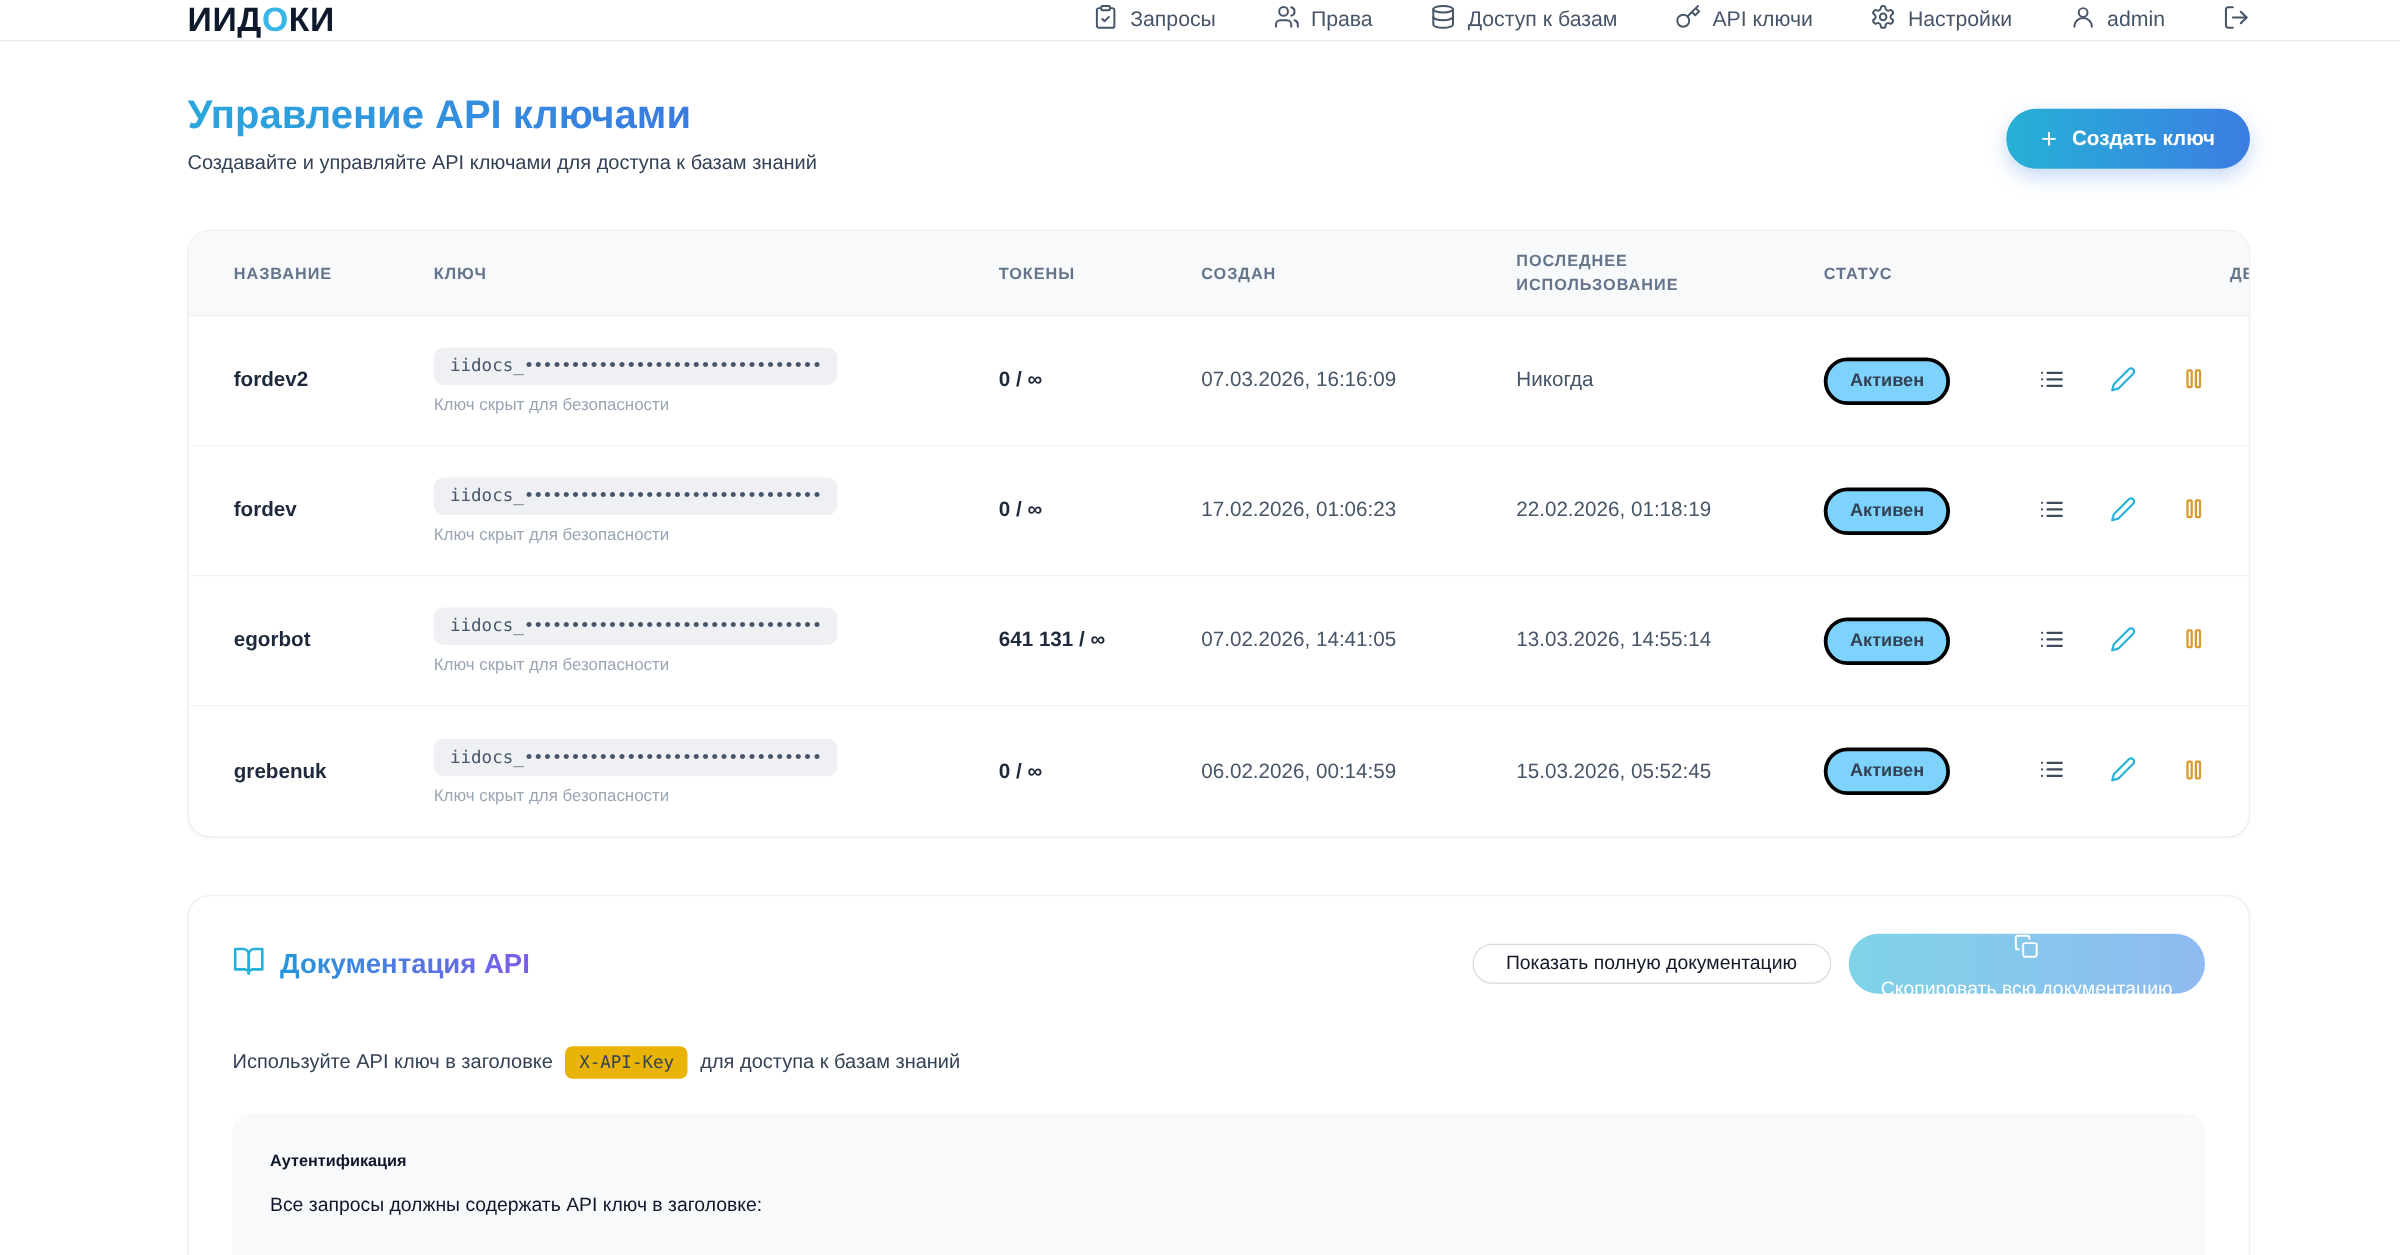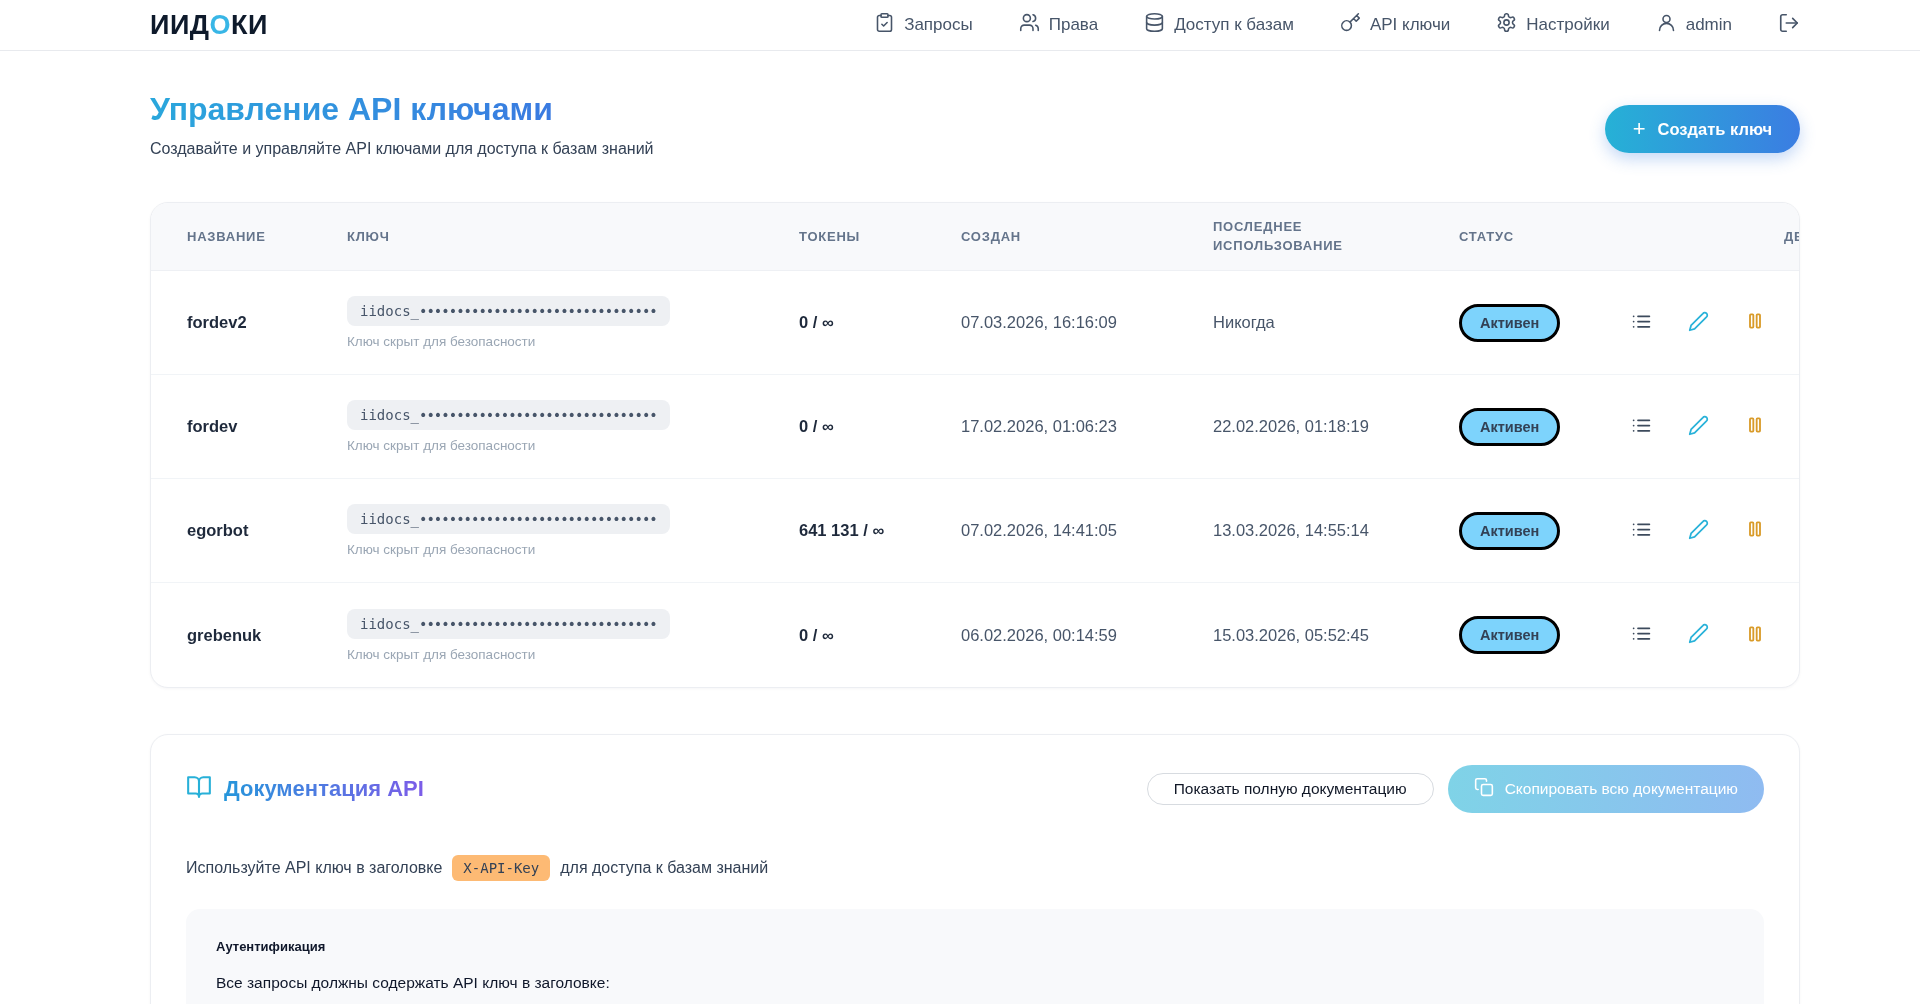--- a/index.html
+++ b/index.html
@@ -1,20 +1,20 @@
 <!DOCTYPE html>
 <html lang="ru"><head>
 <meta charset="utf-8">
 <style>
   * { margin:0; padding:0; box-sizing:border-box; }
   html,body { width:1920px; height:1004px; overflow:hidden; background:#ffffff;
               font-family:"Liberation Sans", sans-serif; color:#1e293b; }
 
   
-  .navbar { height:51px; border-bottom:1px solid #e8eaee; background:#fff; }
+  .navbar { height:33px; border-bottom:1px solid #e8eaee; background:#fff; }
   .nav-inner { width:1650px; margin-left:150px; height:100%; display:flex; align-items:center; }
   .logo { font-size:27px; font-weight:800; letter-spacing:.5px; color:#0e1a2b; }
   .logo .accent { color:#38b6e6; }
   .nav-items { margin-left:auto; display:flex; align-items:center; gap:46px; }
   .nav-item { display:flex; align-items:center; gap:9px; font-size:17px; color:#475569; cursor:pointer; background:none; border:none; font-family:inherit; }
   .nav-item svg { stroke:#475569; }
 
   
   .main { width:1650px; margin-left:150px; }
   .page-head { margin-top:40px; display:flex; align-items:flex-start; justify-content:space-between; }
@@ -58,24 +58,24 @@
   .docs-title { display:flex; align-items:center; gap:12px; }
   .docs-title svg { stroke:#27b0d8; }
   .docs-title-text { font-size:22px; font-weight:700;
     background:linear-gradient(90deg,#2596db 0%,#7c5ce8 100%);
     -webkit-background-clip:text; background-clip:text; color:transparent; }
   .docs-buttons { display:flex; align-items:center; gap:14px; }
   .btn-outline { background:#fff; border:1px solid #d7dbe0; border-radius:24px; height:32px;
     padding:0 26px; font-size:15.5px; color:#111827; font-family:inherit; cursor:pointer; }
   .btn-copy { display:flex; align-items:center; gap:11px; border:none; border-radius:24px; height:48px;
     padding:0 26px; font-size:15.5px; font-weight:500; color:#fff; font-family:inherit; cursor:pointer;
-    background:linear-gradient(90deg,#7fd3e7 0%,#8fbbf1 100%); }
+    background:linear-gradient(90deg,#7fd3e7 0%,#8fbbf1 100%);flex-direction:column; }
   .btn-copy svg { stroke:#fff; }
   .usage-line { margin-top:42px; font-size:16px; color:#334155; display:flex; align-items:center; gap:10px; }
-  .code-chip { background:#fdba74; border-radius:6px; padding:5px 11px;
+  .code-chip { background:#eab308; border-radius:6px; padding:5px 11px;
     font-family:"DejaVu Sans Mono", monospace; font-size:14px; color:#334155; }
   .auth-card { margin-top:28px; background:#f8f9fb; border-radius:14px; padding:30px; height:220px; }
   .auth-title { font-size:13px; font-weight:700; color:#0f172a; }
   .auth-text { margin-top:20px; font-size:15.5px; color:#0f172a; }
 </style>
 </head>
 <body>
 
 <header class="navbar">
   <div class="nav-inner">

